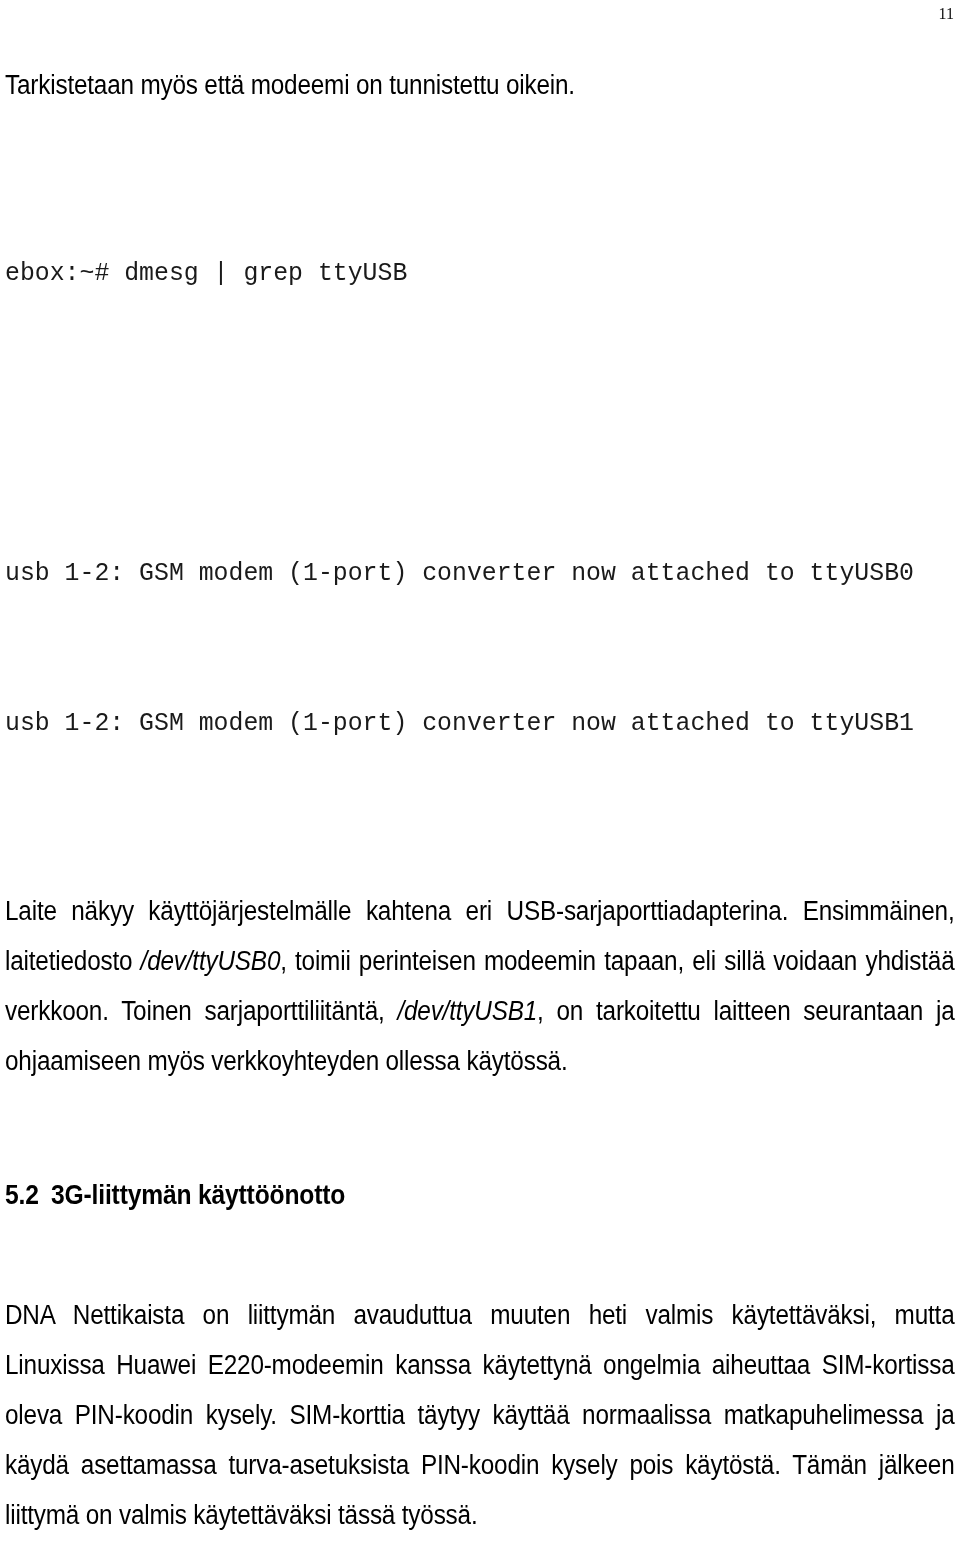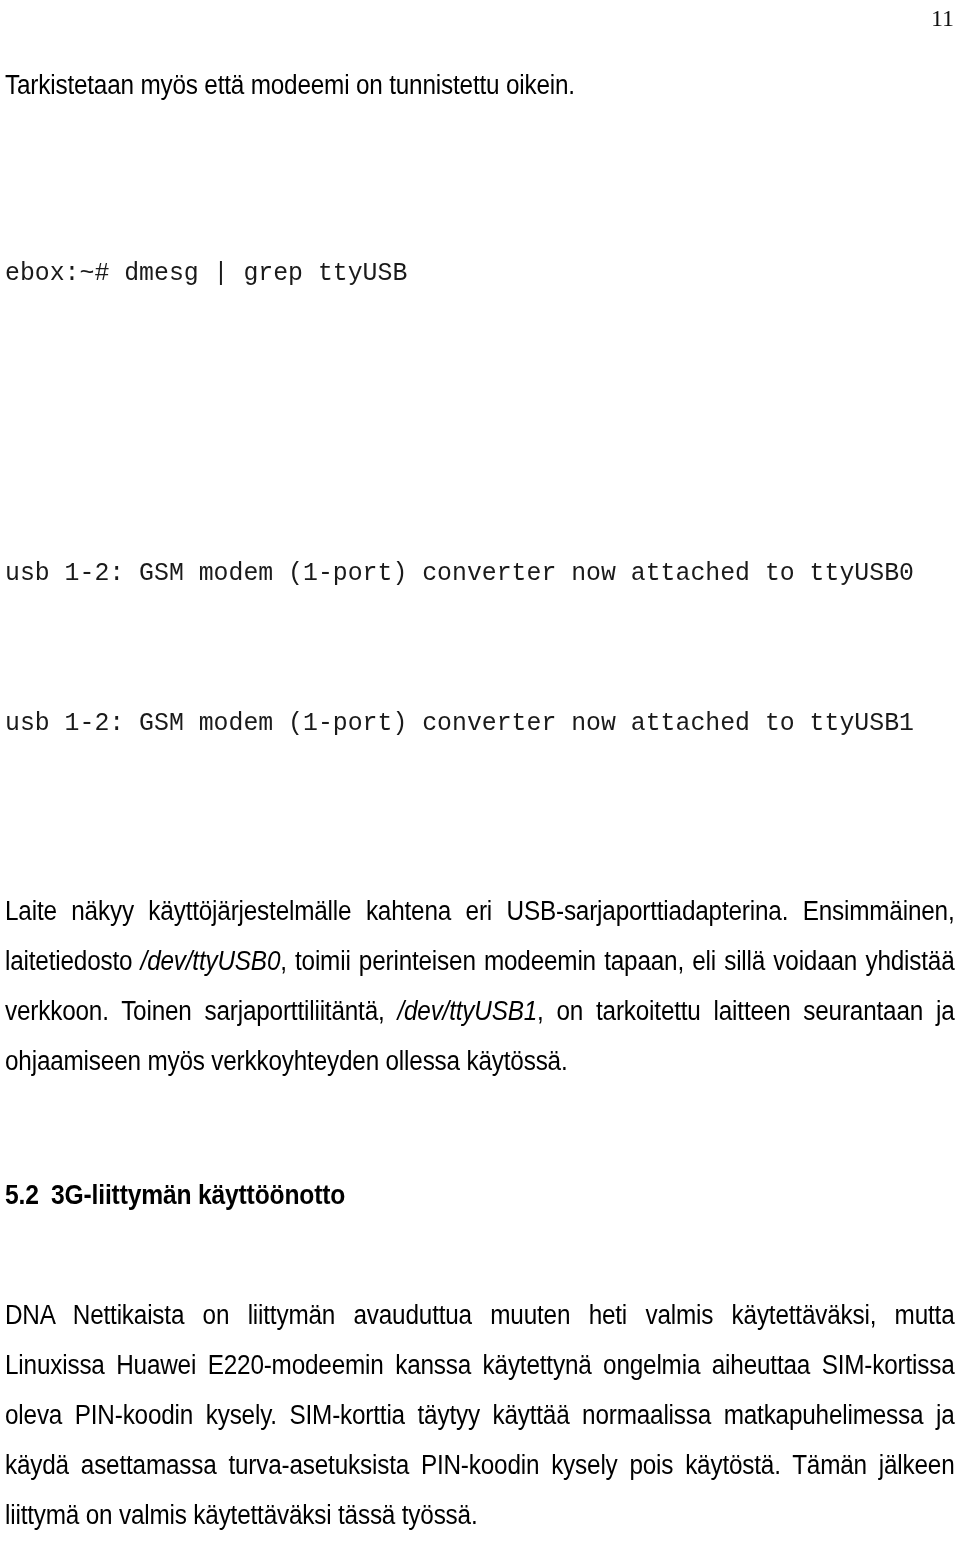--- a/index.html
+++ b/index.html
@@ -14,21 +14,21 @@
     background: #ffffff;
     overflow: hidden;
     font-family: "Liberation Sans", sans-serif;
     color: #000000;
   }
   .page-number {
     position: absolute;
     top: 6px;
     right: 6px;
     font-family: "Liberation Serif", serif;
-    font-size: 24px;
+    font-size: 16px;
     line-height: 1;
     color: #111;
   }
   .content {
     position: absolute;
     left: 5px;
     top: 60px;
     width: 950px;
   }
   .body-text {

